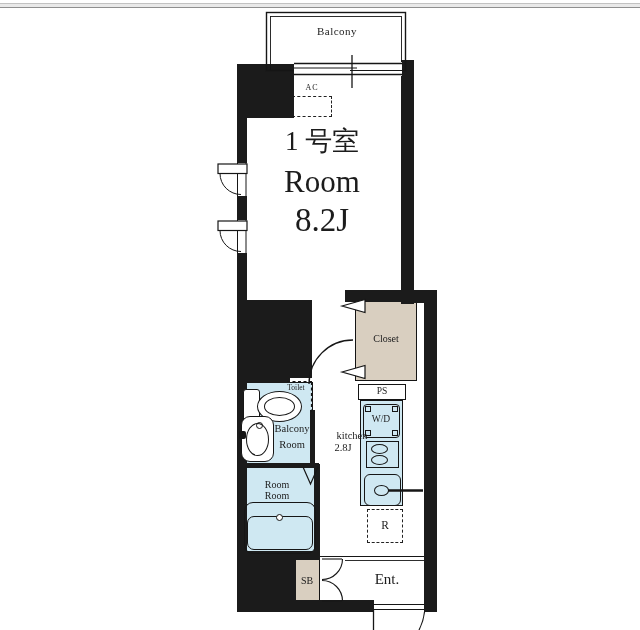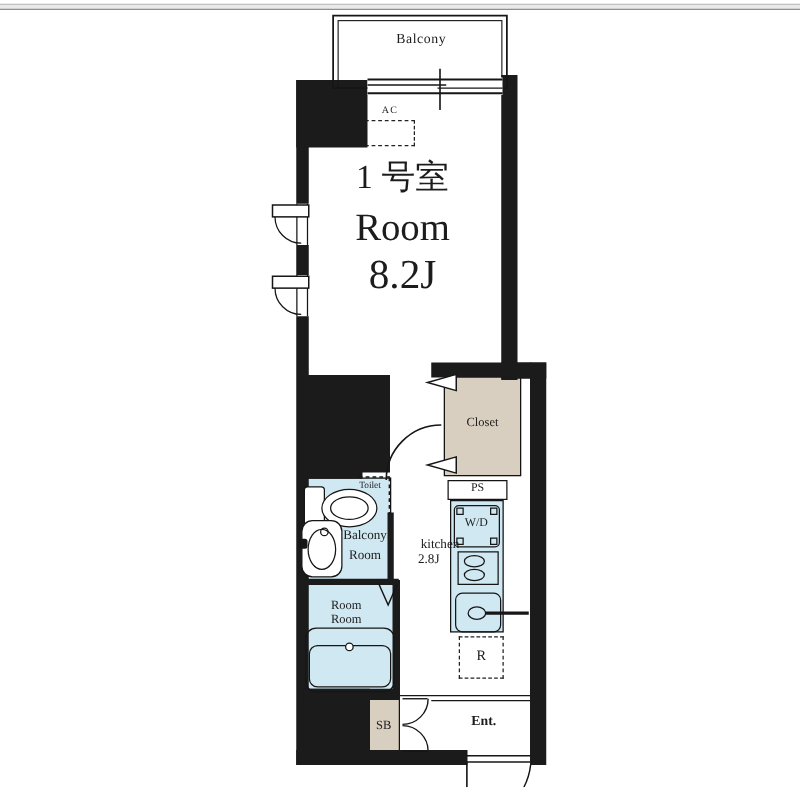--- a/index.html
+++ b/index.html
@@ -141,15 +141,15 @@
   <div class="label" style="left:296px;top:384px;font-size:7.5px;">Toilet</div>
   <div class="label" style="left:292px;top:424px;font-size:10.5px;">Balcony</div>
   <div class="label" style="left:292px;top:440px;font-size:10.5px;">Room</div>
   <div class="label" style="left:277px;top:480px;font-size:10px;">Room</div>
   <div class="label" style="left:277px;top:491px;font-size:10px;">Room</div>
   <div class="label" style="left:352px;top:431px;font-size:10.5px;">kitchen</div>
   <div class="label" style="left:343px;top:443px;font-size:10.5px;">2.8J</div>
   <div class="label" style="left:381px;top:415px;font-size:9.5px;">W/D</div>
   <div class="label" style="left:385px;top:520px;font-size:11.5px;">R</div>
   <div class="label" style="left:307px;top:576px;font-size:10px;">SB</div>
-  <div class="label" style="left:387px;top:572px;font-size:11px;font-weight:bold;">Ent.</div>
+  <div class="label" style="left:387px;top:572px;font-size:15px;">Ent.</div>
 
 </div>
 
 </body></html>

